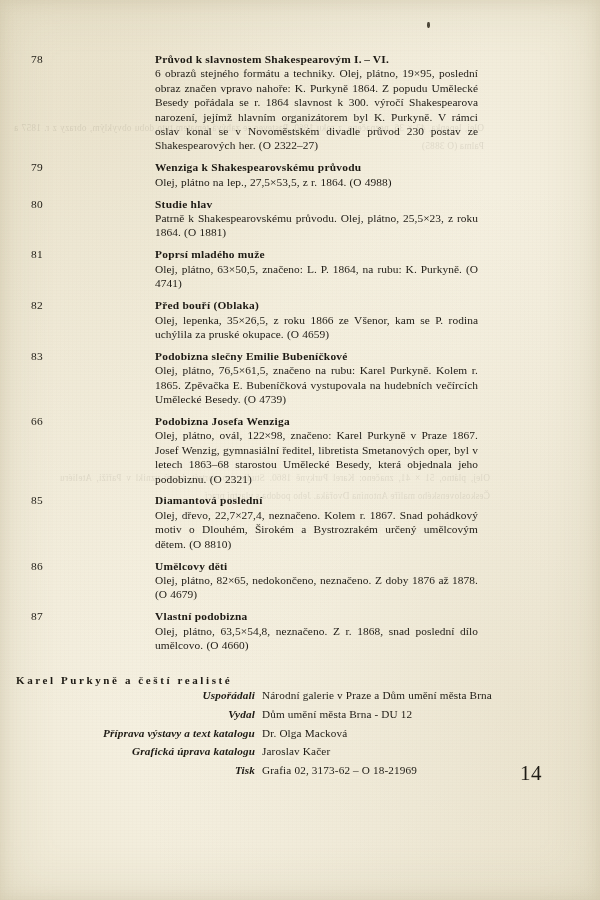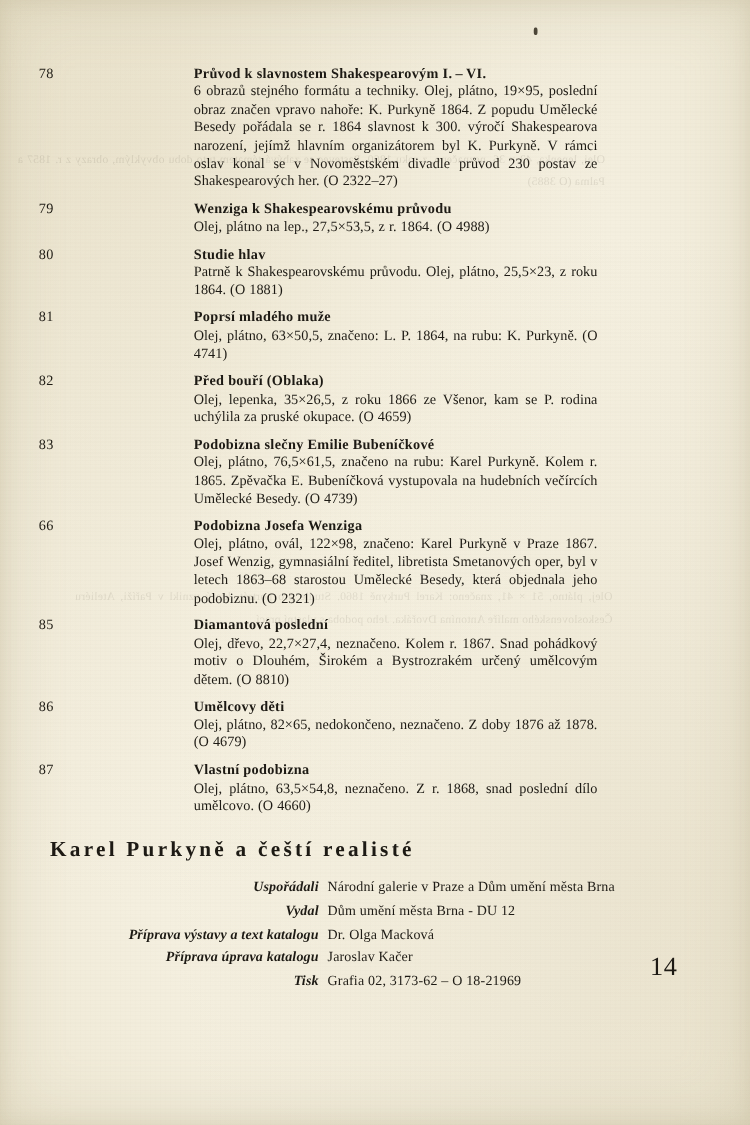--- a/index.html
+++ b/index.html
@@ -117,28 +117,28 @@
   }
 
   
   .colophon {
     position: absolute;
     left: 0;
     top: 672px;
     width: 600px;
   }
   .colophon-title {
-    margin-left: 40px;
+    margin-left: 16px;
     font-weight: bold;
-    font-size: 17px;
+    font-size: 11px;
     line-height: 16px;
     letter-spacing: 2.6px;
   }
   .colophon-table {
-    margin-top: 15px;
+    margin-top: 0;
     width: 100%;
     border-collapse: collapse;
   }
   .colophon-table td {
     vertical-align: top;
     padding: 0;
     font-size: 11.2px;
     line-height: 15.4px;
   }
   .col-label {
@@ -251,21 +251,21 @@
         </tr>
         <tr class="col-row-pad">
           <td class="col-label">Vydal</td>
           <td class="col-value">Dům umění města Brna - DU 12</td>
         </tr>
         <tr class="col-row-pad">
           <td class="col-label">Příprava výstavy a text katalogu</td>
           <td class="col-value">Dr. Olga Macková</td>
         </tr>
         <tr class="col-row-pad">
-          <td class="col-label">Příprava úprava katalogu</td>
+          <td class="col-label">Grafická úprava katalogu</td>
           <td class="col-value">Jaroslav Kačer</td>
         </tr>
         <tr class="col-row-pad">
           <td class="col-label">Tisk</td>
           <td class="col-value">Grafia 02, 3173-62 – O 18-21969</td>
         </tr>
       </tbody>
     </table>
   </div>
 

